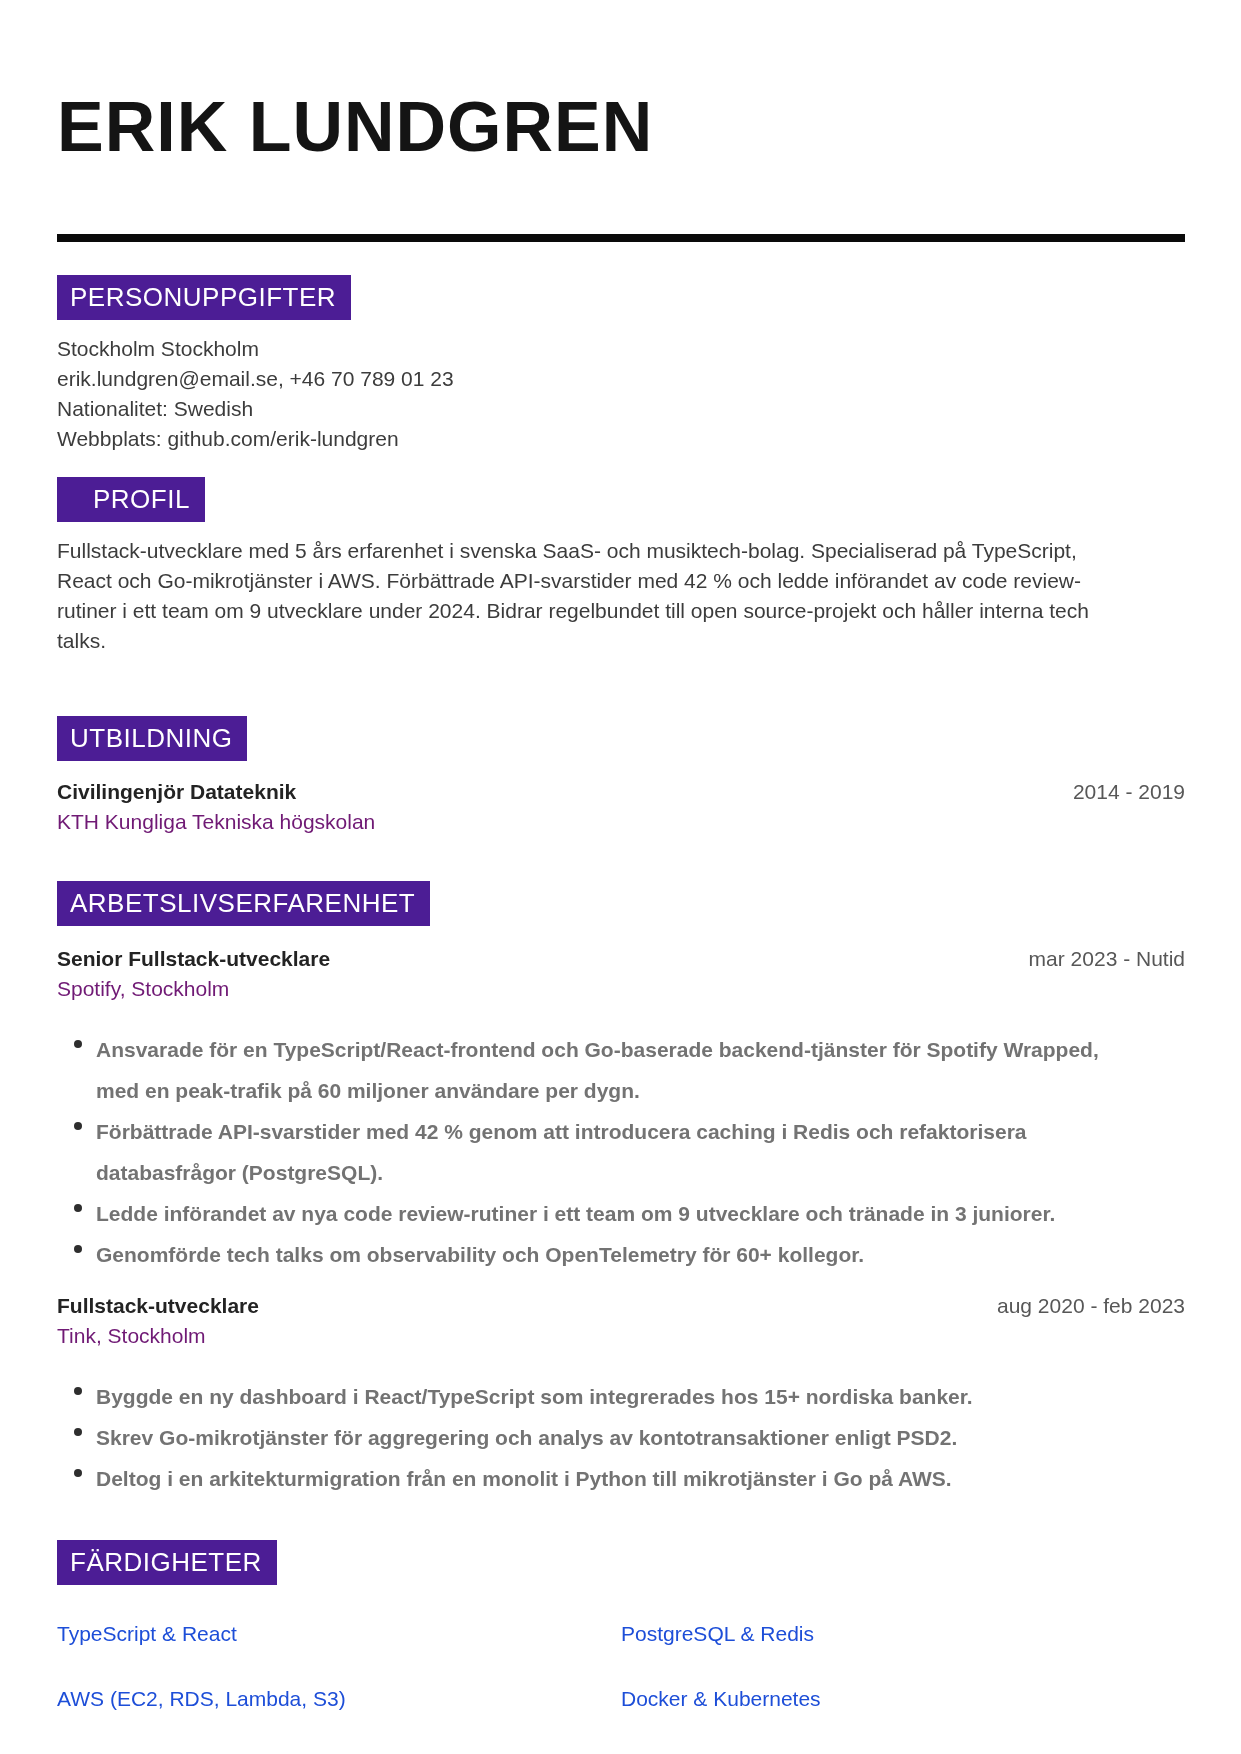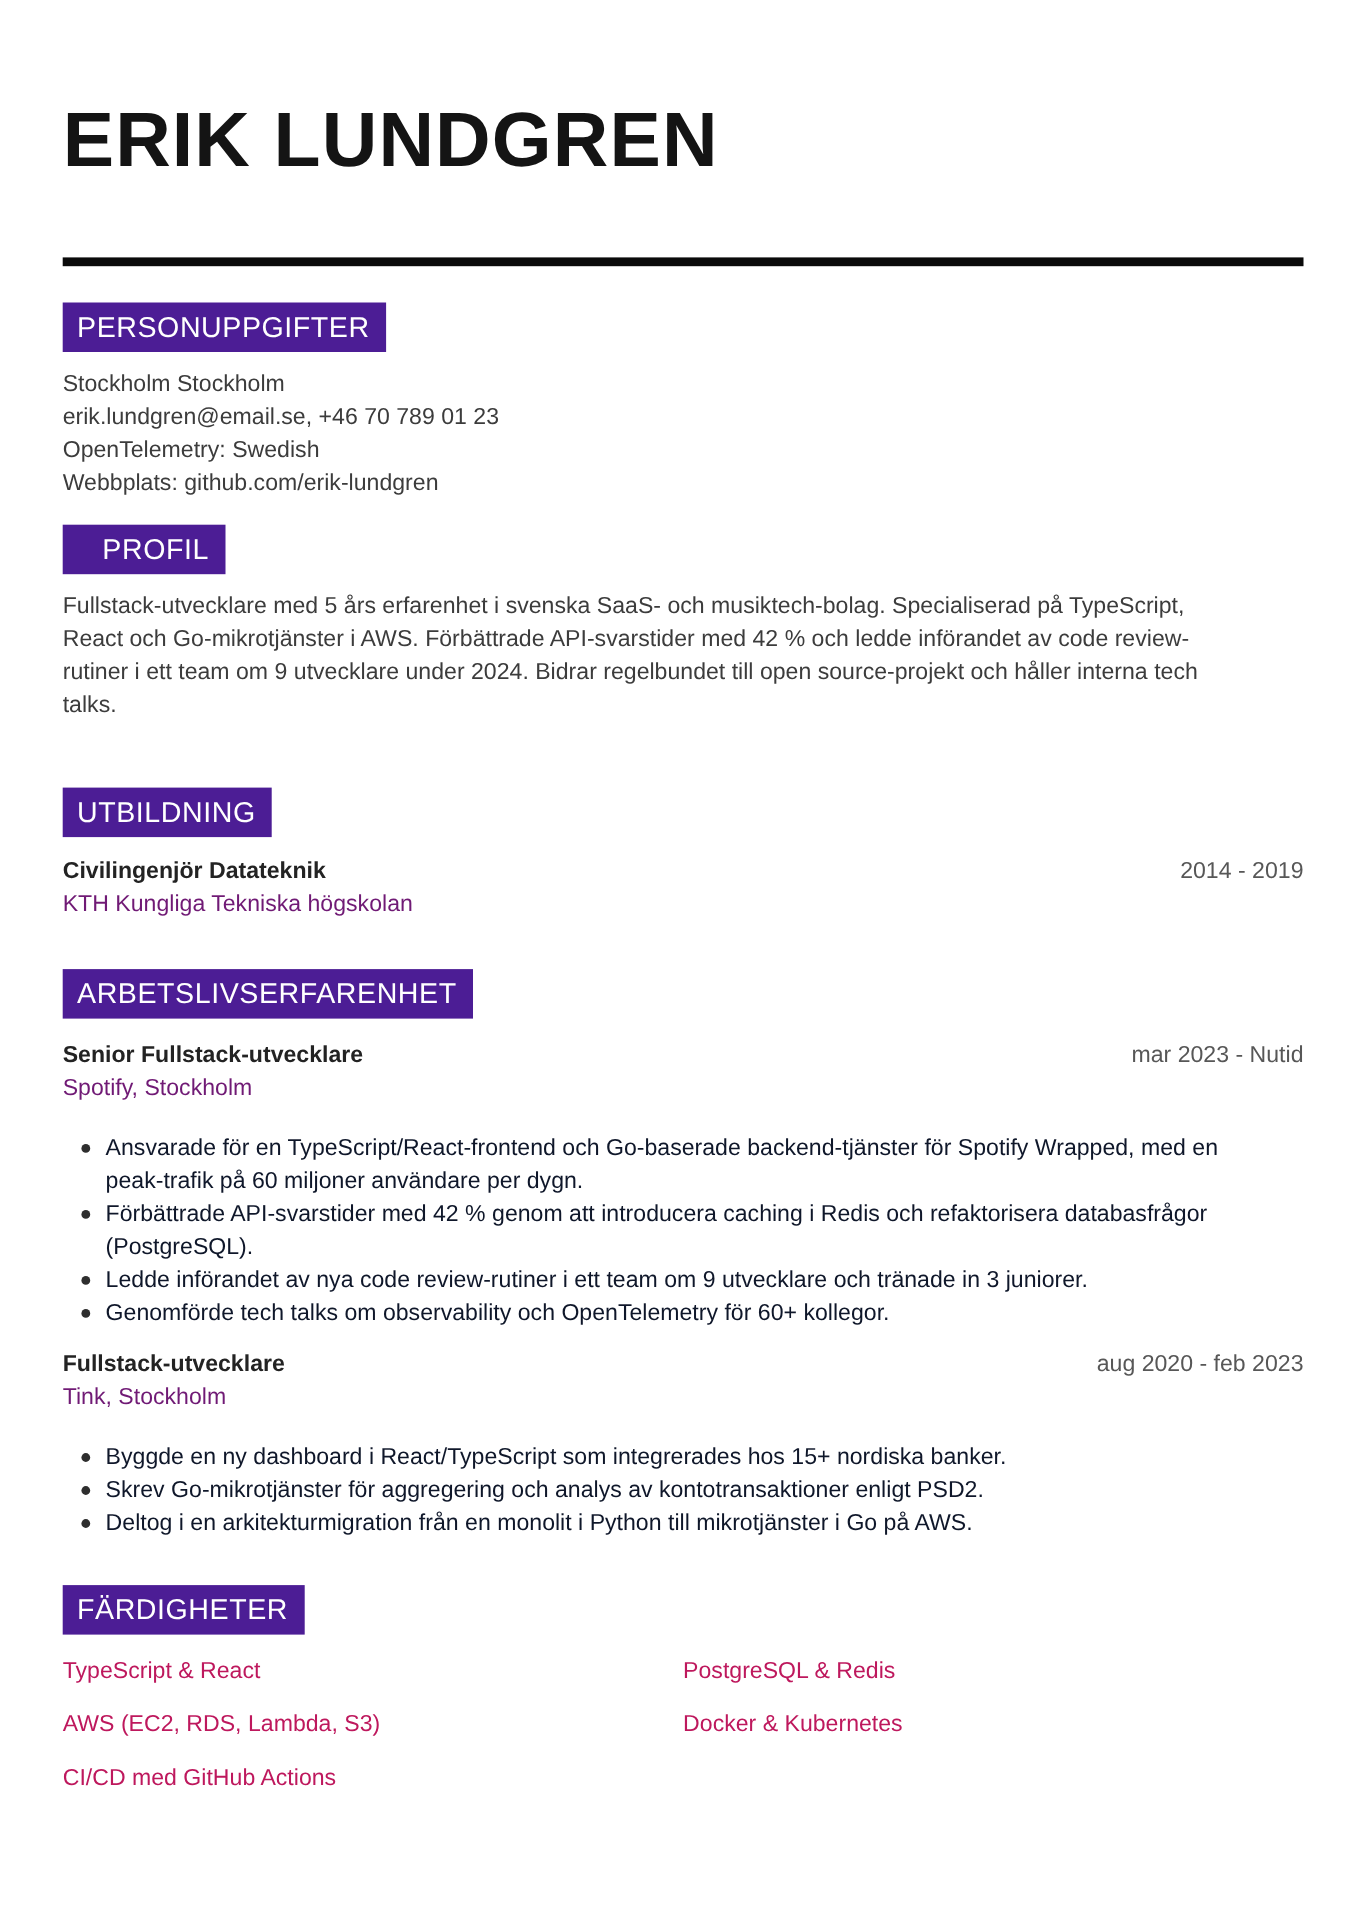--- a/index.html
+++ b/index.html
@@ -87,23 +87,24 @@
   }
   ul.bullets {
     list-style: none;
     margin: 25px 0 0 0;
     padding: 0;
   }
   ul.bullets li {
     position: relative;
     padding-left: 39px;
     font-size: 21px;
-    line-height: 30px;
-    color: #0f172a;
+    line-height: 41px;
+    color: #737373;
     max-width: 1045px;
+    font-weight: bold;
   }
   ul.bullets li::before {
     content: "";
     position: absolute;
     left: 17px;
     top: 11px;
     width: 8px;
     height: 8px;
     border-radius: 50%;
     background: #2e2e2e;
@@ -111,38 +112,39 @@
   .skills-grid {
     margin-top: 18px;
     display: grid;
     grid-template-columns: 1fr 1fr;
     column-gap: 0;
     row-gap: 19px;
   }
   .skill-item {
     font-size: 21px;
     line-height: 30px;
-    color: #be185d;
+    color: #1d4ed8;
+    margin-top: 16px;
   }
 </style>
 </head>
 <body>
 
 <div class="page">
 
   <h1 class="name">ERIK LUNDGREN</h1>
 
   <div class="rule"></div>
 
   <section class="sec-personal">
     <span class="sec-h">PERSONUPPGIFTER</span>
     <div class="contact">
       <div>Stockholm Stockholm</div>
       <div>erik.lundgren@email.se, +46 70 789 01 23</div>
-      <div>OpenTelemetry: Swedish</div>
+      <div>Nationalitet: Swedish</div>
       <div>Webbplats: github.com/erik-lundgren</div>
     </div>
   </section>
 
   <section class="sec-profile">
     <span class="sec-h">PROFIL</span>
     <p class="profile-text">Fullstack-utvecklare med 5 års erfarenhet i svenska SaaS- och musiktech-bolag. Specialiserad på TypeScript, React och Go-mikrotjänster i AWS. Förbättrade API-svarstider med 42 % och ledde införandet av code review-rutiner i ett team om 9 utvecklare under 2024. Bidrar regelbundet till open source-projekt och håller interna tech talks.</p>
   </section>
 
   <section class="sec-education">

